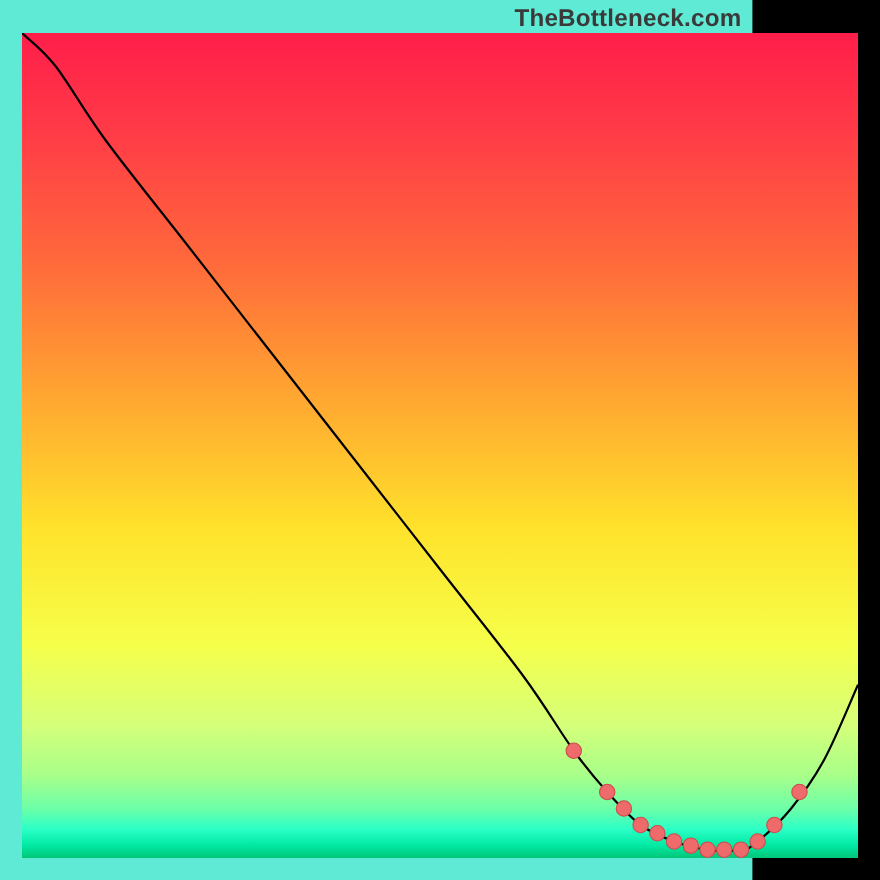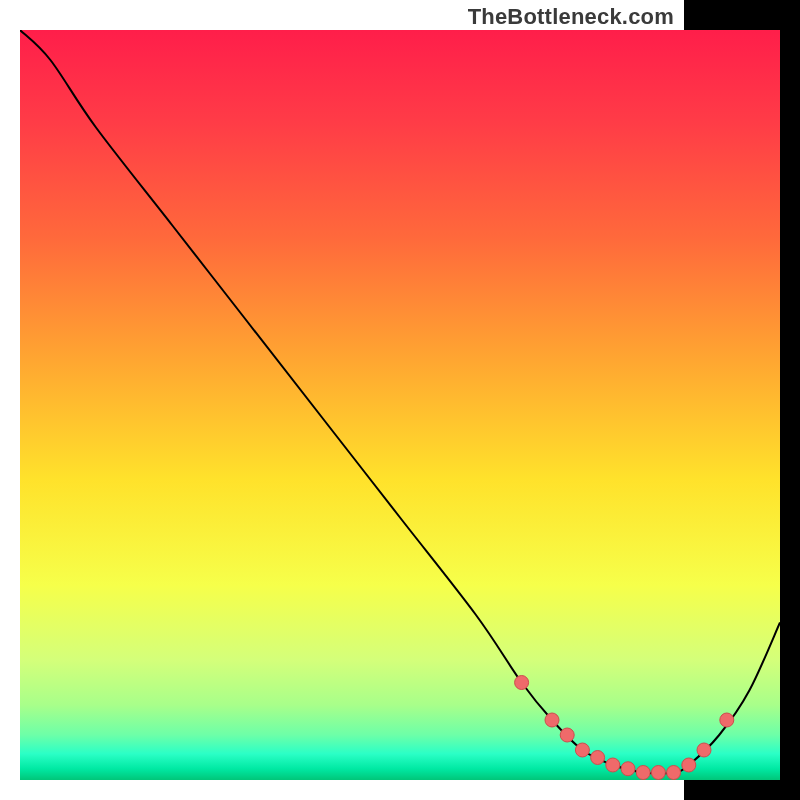--- a/index.html
+++ b/index.html
@@ -7,21 +7,21 @@
     padding: 0;
     background: #000;
     width: 800px;
     height: 800px;
     overflow: hidden;
     font-family: Arial, Helvetica, sans-serif;
   }
   .outer {
     width: 684px;
     height: 800px;
-    background: #ffffff;
+    background: #5eead4;
     position: relative;
   }
   .watermark {
     position: absolute;
     top: 4px;
     right: 10px;
     color: #3a3a3a;
     font-size: 22px;
     font-weight: 600;
     letter-spacing: 0.2px;

